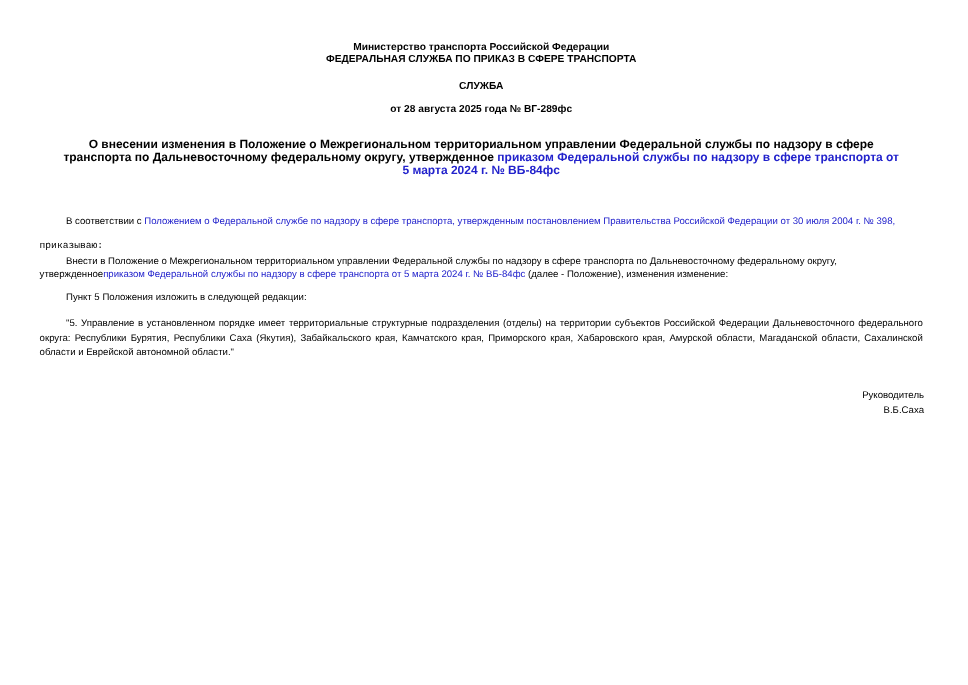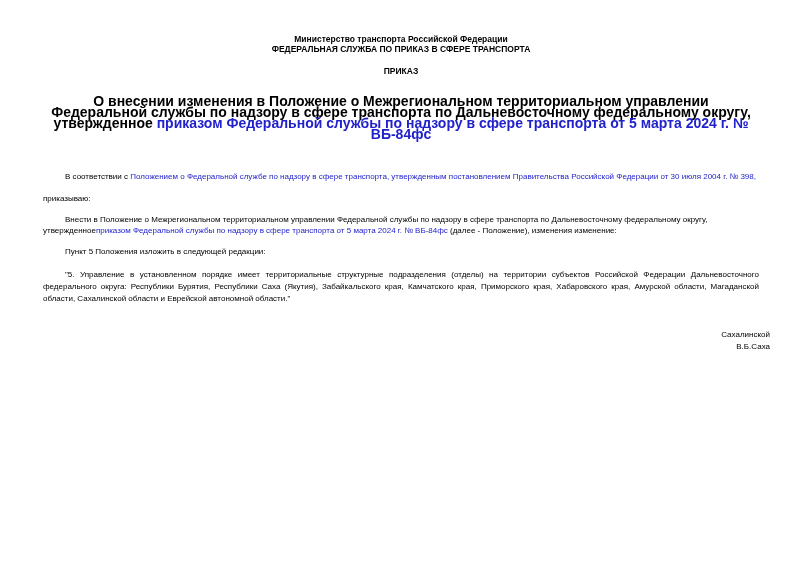--- a/index.html
+++ b/index.html
@@ -28,32 +28,32 @@
     .doc-type {
       margin-top: 12px;
     }
     .doc-date {
       margin-top: 9px;
     }
     .doc-title {
       margin: 20px auto 0 auto;
       max-width: 700px;
       font-weight: bold;
-      font-size: 14px;
+      font-size: 10px;
       line-height: 11px;
       text-align: center;
     }
     .para {
-      margin: 11px;
+      margin: 1px;
       line-height: 10.5px;
       text-align: left;
     }
     .indent { text-indent: 22px; }
     .p1 { margin-top: 32px; }
-    .p-order { margin-top: 10px; }
+    .p-order { margin-top: 10px; font-family: Liberation Mono, monospace; }
     .p2 { margin-top: 2px; }
     .p3 { margin-top: 9px; }
     .p4 {
       margin-top: 10px;
       line-height: 12px;
       text-align: justify;
     }
     a.doc-link {
       color: #2222cc;
       text-decoration: none;
@@ -68,32 +68,33 @@
       line-height: 12px;
     }
   </style>
 </head>
 <body>
 
 <div class="page">
 
   <div class="hdr-line">Министерство транспорта Российской Федерации</div>
   <div class="hdr-line">ФЕДЕРАЛЬНАЯ СЛУЖБА ПО ПРИКАЗ В СФЕРЕ ТРАНСПОРТА</div>
-  <div class="hdr-line doc-type">ПРИКАЗ</div>
+  <div class="hdr-line doc-type">СЛУЖБА</div>
+  <div class="hdr-line doc-date">от 28 августа 2025 года № ВГ-289фс</div>
 
   <div class="doc-title"><span>О внесении изменения в Положение о Межрегиональном территориальном управлении Федеральной службы по надзору в сфере транспорта по Дальневосточному федеральному округу, утвержденное </span><a class="doc-link title-link">приказом Федеральной службы по надзору в сфере транспорта от 5 марта 2024 г. № ВБ-84фс</a></div>
 
   <p class="para indent p1"><span>В соответствии с </span><a class="doc-link">Положением о Федеральной службе по надзору в сфере транспорта, утвержденным постановлением Правительства Российской Федерации от 30 июля 2004 г. № 398,</a></p>
 
   <p class="para p-order">приказываю:</p>
 
   <p class="para indent p2"><span>Внести в Положение о Межрегиональном территориальном управлении Федеральной службы по надзору в сфере транспорта по Дальневосточному федеральному округу, утвержденное</span><a class="doc-link">приказом Федеральной службы по надзору в сфере транспорта от 5 марта 2024 г. № ВБ-84фс</a><span> (далее - Положение), изменения изменение:</span></p>
 
   <p class="para indent p3">Пункт 5 Положения изложить в следующей редакции:</p>
 
   <p class="para indent p4">"5. Управление в установленном порядке имеет территориальные структурные подразделения (отделы) на территории субъектов Российской Федерации Дальневосточного федерального округа: Республики Бурятия, Республики Саха (Якутия), Забайкальского края, Камчатского края, Приморского края, Хабаровского края, Амурской области, Магаданской области, Сахалинской области и Еврейской автономной области."</p>
 
   <div class="signature">
-    <div>Сахалинской</div>
+    <div>Руководитель</div>
     <div>В.Б.Саха</div>
   </div>
 
 </div>
 
 </body></html>

